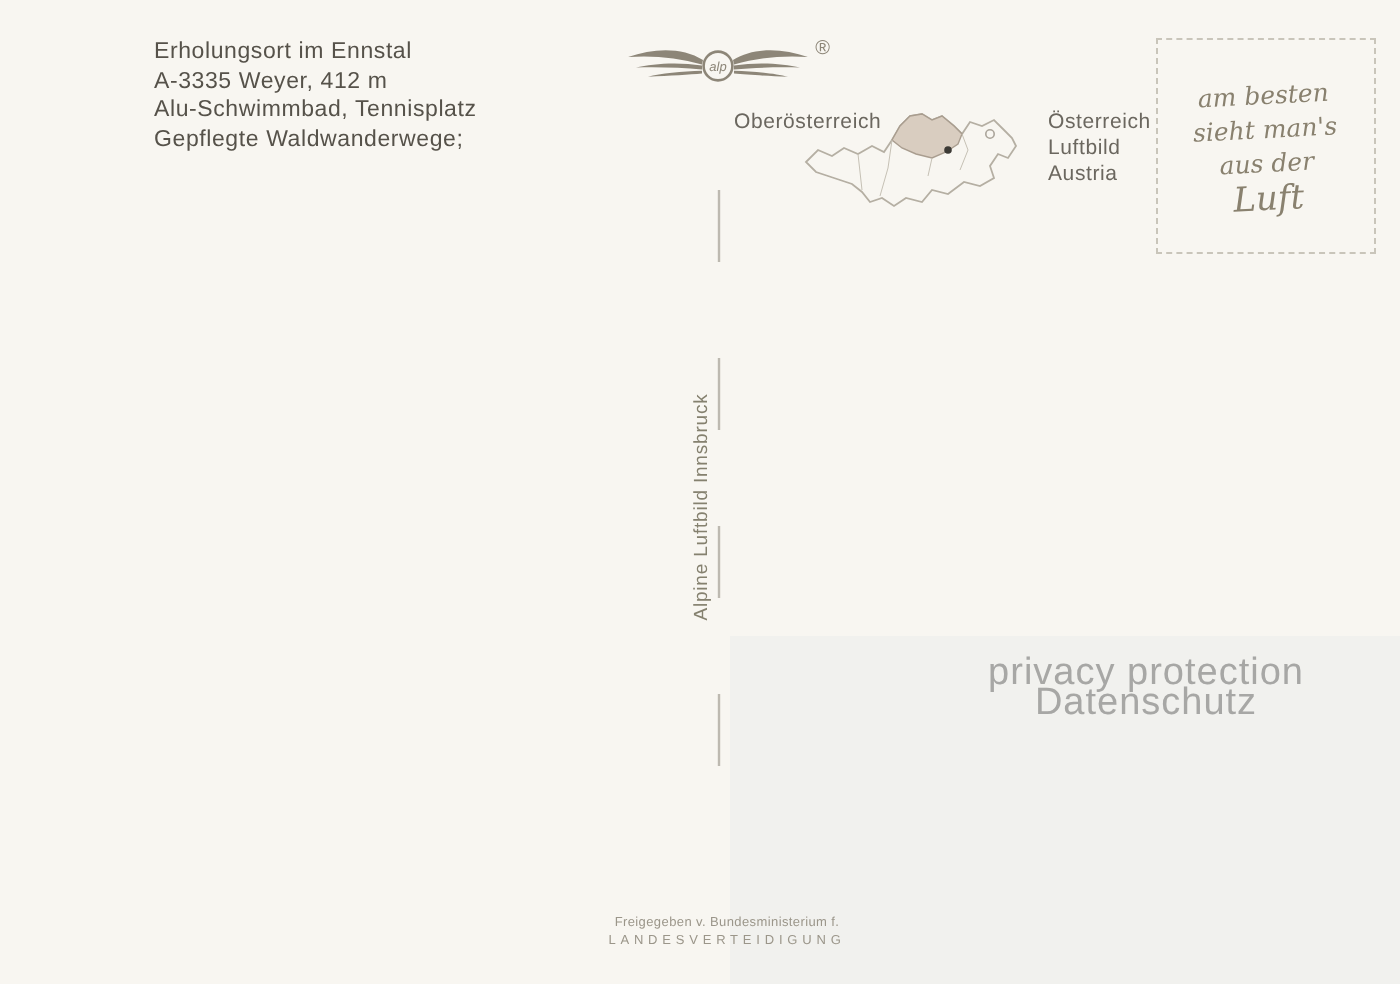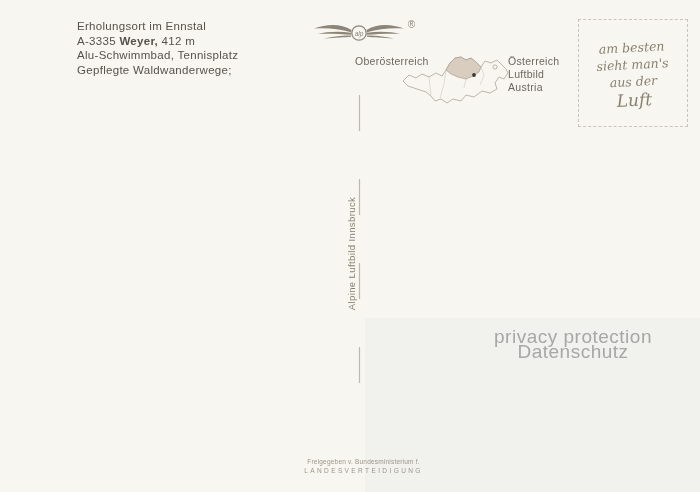--- a/index.html
+++ b/index.html
@@ -1,31 +1,31 @@
 <!DOCTYPE html>
 <html><head>
 <meta charset="utf-8">
 <style>
   html,body{margin:0;padding:0;}
   body{width:700px;height:492px;font-family:"Liberation Sans",sans-serif;}
   .card{position:relative;width:700px;height:492px;background:#f8f6f1;overflow:hidden;}
 
   
   .info{position:absolute;left:38px;top:19px;font-size:11.5px;line-height:14.5px;color:#56524a;letter-spacing:.3px;margin-left:39px;}
-  .info .b{font-weight:bold;}
+  .info .b{font-weight:normal;}
 
   
   .logo{position:absolute;left:311px;top:20px;width:100px;height:30px;}
   .logo svg{display:block;}
   .logo .reg{position:absolute;right:-4px;top:-1px;font-size:10px;color:#8d8678;}
 
   
   .map-svg{position:absolute;left:400px;top:54px;}
-  .map-label-left{position:absolute;left:355px;top:55px;font-size:10.5px;color:#6b675f;letter-spacing:.3px;}
-  .map-labels-right{position:absolute;left:508px;top:55px;font-size:10.5px;line-height:13px;color:#6b675f;letter-spacing:.3px;}
+  .map-label-left{position:absolute;left:367px;top:55px;font-size:10.5px;color:#6b675f;letter-spacing:.3px;}
+  .map-labels-right{position:absolute;left:524px;top:55px;font-size:10.5px;line-height:13px;color:#6b675f;letter-spacing:.3px;}
 
   
   .stamp{position:absolute;left:578px;top:19px;width:110px;height:108px;border:1px dashed #c9c5ba;
          display:flex;flex-direction:column;align-items:center;justify-content:center;padding-top:2px;box-sizing:border-box;}
   .stamp .script{font-family:"DejaVu Serif",serif;font-style:italic;color:#89816f;font-size:12.5px;line-height:17px;
                  transform:rotate(-3deg);text-align:center;}
   .stamp .script .big{font-size:17px;line-height:20px;}
 
   
   .divider{position:absolute;left:358px;top:95px;}

